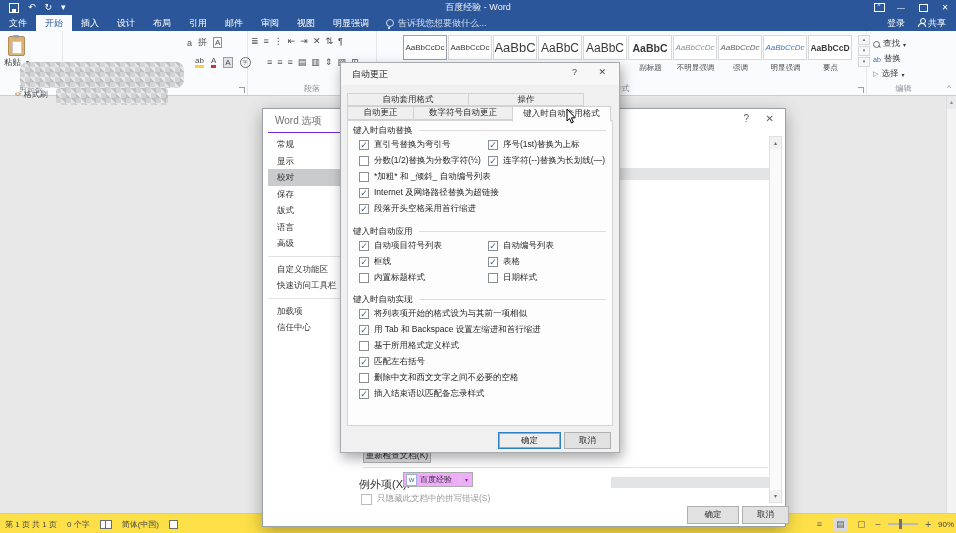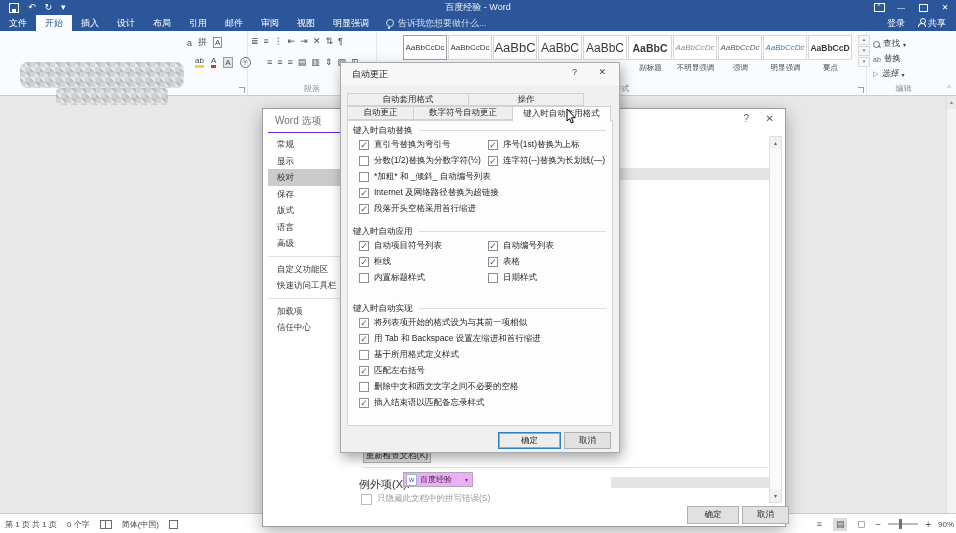--- a/index.html
+++ b/index.html
@@ -88,21 +88,21 @@
   .mosaic{position:absolute;z-index:5;background-color:#d2d3d4;
     background-image:linear-gradient(45deg,#bfc0c2 25%,transparent 25%,transparent 75%,#bfc0c2 75%),
                      linear-gradient(45deg,#e7e8e9 25%,transparent 25%,transparent 75%,#e7e8e9 75%);
     background-size:10px 10px;background-position:0 0,5px 5px;}
   .m1{left:20px;top:31px;width:164px;height:26px;border-radius:8px;}
   .m2{left:56px;top:57px;width:112px;height:17px;border-radius:4px;}
   
   .doc-scroll{position:absolute;right:0;top:96px;width:9px;height:417px;background:#f3f3f4;border-left:1px solid #dddee0;}
   .doc-scroll .up{height:13px;background:#eaeaec;font-size:6px;line-height:13px;text-align:center;color:#8a8a8a;}
   
-  .statusbar{position:absolute;left:0;top:513px;right:0;height:20px;background:#ffffff;border-top:1px solid #cacbcd;
+  .statusbar{position:absolute;left:0;top:513px;right:0;height:20px;background:#fde047;border-top:1px solid #cacbcd;
              display:flex;align-items:center;font-size:8px;color:#454545;}
   .sb-left{display:flex;align-items:center;gap:10px;padding-left:5px;}
   .book-ico{display:inline-block;width:10px;height:7px;border:1px solid #6a6d72;position:relative;background:#fff;}
   .book-ico:after{content:"";position:absolute;left:4px;top:0;width:1px;height:7px;background:#6a6d72;}
   .macro-ico{display:inline-block;width:7px;height:7px;border:1px solid #6a6d72;background:#fdfdfd;}
   .sb-right{margin-left:auto;display:flex;align-items:center;gap:7px;padding-right:2px;}
   .view-ico{width:14px;height:13px;display:flex;align-items:center;justify-content:center;font-size:9px;color:#5a5c60;}
   .view-ico.active{background:#d9dadc;}
   .zoom-track{width:30px;height:2px;background:#b9babc;position:relative;}
   .zoom-thumb{position:absolute;left:11px;top:-4px;width:3px;height:10px;background:#6f7174;}
@@ -146,21 +146,21 @@
   .ac-close{right:13px;}
   .ac-tabs{position:absolute;left:6px;top:30px;display:flex;}
   .ac-tabs2{top:43px;}
   .ac-tab{height:13px;box-sizing:border-box;border:1px solid #d2d2d2;background:#efefef;display:flex;
           align-items:center;justify-content:center;font-size:8.5px;color:#2b2b2b;margin-right:-1px;}
   .ac-tabs2 .ac-tab{height:14px;}
   .ac-tab.active{background:#fdfdfd;border-bottom:1px solid #fdfdfd;height:16px;z-index:2;}
   .ac-panel{position:absolute;left:6px;top:57px;width:266px;height:306px;background:#fdfdfd;border:1px solid #d5d5d5;
             box-sizing:border-box;overflow:hidden;}
   .ac-sec{display:flex;align-items:center;gap:6px;margin:3px 6px 0 5px;height:13px;}
-  .ac-sec.gap{margin-top:16px;font-family:Liberation Serif, serif;}
+  .ac-sec.gap{margin-top:7px;font-family:Liberation Serif, serif;}
   .ac-sec-t{font-size:8.5px;color:#1f1f1f;white-space:nowrap;}
   .ac-rule{flex:1;height:1px;background:#dcdcdc;}
   .ac-row{display:flex;align-items:center;height:16px;margin-left:11px;}
   .cb{display:flex;align-items:center;gap:5px;font-size:8.5px;color:#1f1f1f;white-space:nowrap;}
   .cb.colL{width:129px;}
   .cb .box{width:10px;height:10px;box-sizing:border-box;background:#fff;border:1px solid #8a8f94;font-size:9px;
            line-height:8px;text-align:center;color:#3f5e86;flex:0 0 auto;}
   .ac-ok{position:absolute;left:157px;top:369px;width:63px;height:17px;background:#ededee;
          border:1px solid #2f7fc1;box-shadow:inset 0 0 0 1px #7db2dd;}
   .ac-cancel{position:absolute;left:223px;top:369px;width:47px;height:17px;}
@@ -210,20 +210,31 @@
       <span>告诉我您想要做什么...</span>
     </div>
     <div class="account">
       <span>登录</span>
       <span><span class="person"></span><span>共享</span></span>
     </div>
   </div>
 
   <div class="ribbon">
 
+    <div class="rgroup g-clip">
+      <span class="paste-ico"></span>
+      <span class="paste-label">粘贴</span>
+      <span class="paste-caret">▾</span>
+      <div class="fp-row">
+        <span class="fp-ico">✏</span>
+        <span>格式刷</span>
+      </div>
+      <div class="group-label">剪贴板</div>
+      <span class="launcher"></span>
+    </div>
 
     <div class="rgroup g-font">
       <div class="icon-row f-r1">
         <span>a</span>
         <span>拼</span>
         <span class="ico-box">A</span>
       </div>
       <div class="icon-row f-r2">
         <span class="hl">ab</span>
         <span class="fc">A</span>
@@ -314,21 +325,21 @@
     <div class="rgroup g-edit">
       <div class="e-row" style="top:7px;">
         <span class="mag"></span>
         <span>查找</span>
         <span style="font-size:6px;">▾</span>
       </div>
       <div class="e-row" style="top:22px;">
         <span class="mini-ab">ab</span>
         <span>替换</span>
       </div>
-      <div class="e-row" style="top:37px;font-style:italic;">
+      <div class="e-row" style="top:37px;">
         <span style="font-size:7px;color:#6a6d72;">▷</span>
         <span>选择</span>
         <span style="font-size:6px;">▾</span>
       </div>
       <div class="group-label">编辑</div>
     </div>
 
     <span class="collapse">^</span>
     <div class="mosaic m1"></div>
     <div class="mosaic m2"></div>

